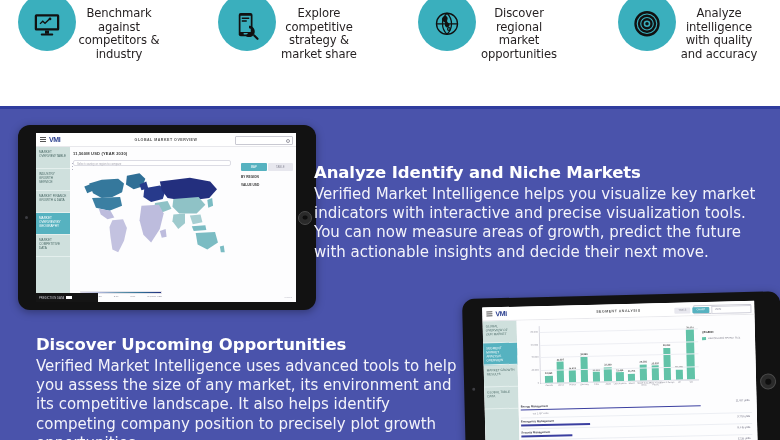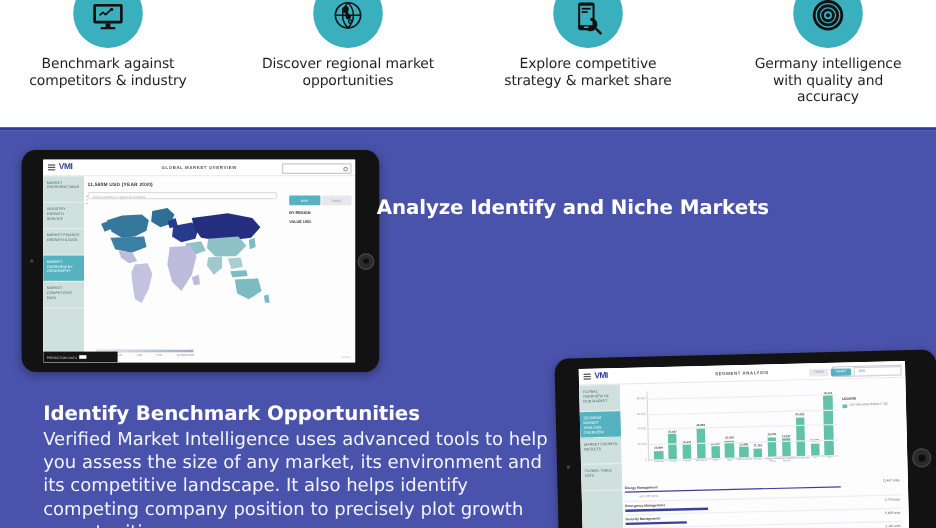--- a/index.html
+++ b/index.html
@@ -11,21 +11,21 @@
   }
 
   
   .feature-band{
     position:absolute; left:0; top:0; width:780px; height:106px;
     background:#ffffff;
     display:flex; align-items:flex-start; justify-content:space-between;
     padding:0 18px;
   }
   .feature-item{
-    width:144px; display:flex; flex-direction:column; align-items:center;
+    width:144px; display:flex; align-items:center;
     padding-top:0;
   }
   .feature-circle{
     width:58px; height:58px; border-radius:50%;
     background:#3aafbd;
     margin-top:-18px;
     display:flex; align-items:center; justify-content:center;
     position:relative; overflow:hidden; flex:none;
   }
   .feature-circle svg{ display:block; margin-top:6px; }
@@ -190,56 +190,56 @@
         <rect x="10.4" y="16.4" width="3.2" height="2.6" fill="#111"></rect>
         <rect x="7" y="18.8" width="10" height="1.5" rx=".7" fill="#111"></rect>
       </svg>
     </div>
     <div class="feature-label">Benchmark against competitors &amp; industry</div>
   </div>
 
   <div class="feature-item">
     <div class="feature-circle">
       <svg width="30" height="30" viewBox="0 0 24 24">
-        <circle cx="12" cy="11" r="8.4" fill="none" stroke="#111" stroke-width="1.1"></circle>
-        <path d="M12 2.6c2.4 2.3 3.6 5.3 3.6 8.4S14.4 17.1 12 19.4C9.6 17.1 8.4 14.1 8.4 11S9.6 4.9 12 2.6z" fill="none" stroke="#111" stroke-width="1"></path>
-        <path d="M3.8 11h16.4" stroke="#111" stroke-width="1"></path>
-        <path d="M11 4.6c1.4.6 1.9 2 1.3 3.2-.5 1.1-.2 2 .8 2.6 1 .6 1.2 1.6.6 2.6-.5.9-1.5 1.2-2.3.7-.9-.5-1.3-1.5-1-2.5.3-1-.2-1.8-1.2-2.1-1.2-.4-1.6-1.6-1-2.8.4-.9 1.4-1.3 2.8-1.7z" fill="#111"></path>
-        <circle cx="13.5" cy="15.2" r="1.1" fill="none" stroke="#111" stroke-width=".9"></circle>
-      </svg>
-    </div>
-    <div class="feature-label">Discover regional market opportunities</div>
-  </div>
-
-  <div class="feature-item">
-    <div class="feature-circle">
-      <svg width="30" height="30" viewBox="0 0 24 24">
         <rect x="5.4" y="2.4" width="11" height="18.6" rx="1.6" fill="#111"></rect>
         <rect x="6.8" y="4.6" width="8.2" height="13" fill="#3aafbd"></rect>
         <rect x="7.8" y="6" width="6" height="1.2" fill="#111"></rect>
         <rect x="7.8" y="8.2" width="4" height="1.2" fill="#111"></rect>
         <rect x="9.2" y="18.4" width="3.4" height="1.1" rx=".5" fill="#3aafbd"></rect>
         <path d="M13.6 12.6c2.6 0 4.6 2 4.6 4.5s-2 4.5-4.6 4.5c-1.1 0-2.1-.4-2.9-1l1.5-1.5c.4.3.9.5 1.4.5 1.4 0 2.5-1.1 2.5-2.5s-1.1-2.5-2.5-2.5z" fill="#111"></path>
         <path d="M17.8 20.4l2.6 2.6" stroke="#111" stroke-width="1.7" stroke-linecap="round"></path>
       </svg>
     </div>
     <div class="feature-label">Explore competitive strategy &amp; market share</div>
   </div>
 
+  <div class="feature-item">
+    <div class="feature-circle">
+      <svg width="30" height="30" viewBox="0 0 24 24">
+        <circle cx="12" cy="11" r="8.4" fill="none" stroke="#111" stroke-width="1.1"></circle>
+        <path d="M12 2.6c2.4 2.3 3.6 5.3 3.6 8.4S14.4 17.1 12 19.4C9.6 17.1 8.4 14.1 8.4 11S9.6 4.9 12 2.6z" fill="none" stroke="#111" stroke-width="1"></path>
+        <path d="M3.8 11h16.4" stroke="#111" stroke-width="1"></path>
+        <path d="M11 4.6c1.4.6 1.9 2 1.3 3.2-.5 1.1-.2 2 .8 2.6 1 .6 1.2 1.6.6 2.6-.5.9-1.5 1.2-2.3.7-.9-.5-1.3-1.5-1-2.5.3-1-.2-1.8-1.2-2.1-1.2-.4-1.6-1.6-1-2.8.4-.9 1.4-1.3 2.8-1.7z" fill="#111"></path>
+        <circle cx="13.5" cy="15.2" r="1.1" fill="none" stroke="#111" stroke-width=".9"></circle>
+      </svg>
+    </div>
+    <div class="feature-label">Discover regional market opportunities</div>
+  </div>
+
 
   <div class="feature-item">
     <div class="feature-circle">
       <svg width="30" height="30" viewBox="0 0 24 24">
         <circle cx="12" cy="11" r="9.2" fill="none" stroke="#111" stroke-width="1.9"></circle>
         <circle cx="12" cy="11" r="6.4" fill="none" stroke="#111" stroke-width="1.9"></circle>
         <circle cx="12" cy="11" r="3.6" fill="none" stroke="#111" stroke-width="1.9"></circle>
         <circle cx="12" cy="11" r="1.4" fill="#111"></circle>
       </svg>
     </div>
-    <div class="feature-label">Germany intelligence with quality and accuracy</div>
+    <div class="feature-label">Analyze intelligence with quality and accuracy</div>
   </div>
 
 </div>
 
 <div class="band-divider"></div>
 
 <div class="purple-section">
 
   <div class="tablet" id="tablet-map">
     <div class="cam"></div>
@@ -349,24 +349,25 @@
           <span>PREDICTION  DATA</span>
           <span class="chip"></span>
         </div>
 
       </div>
     </div>
   </div>
 
   <div class="copy" id="copy-analyze">
     <h3>Analyze Identify and Niche Markets</h3>
+    <p>Verified Market Intelligence helps you visualize key market indicators with interactive and precise visualization tools. You can now measure areas of growth, predict the future with actionable insights and decide their next move.</p>
   </div>
 
   <div class="copy" id="copy-identify">
-    <h3>Identify Benchmark Opportunities</h3>
+    <h3>Discover Upcoming Opportunities</h3>
     <p>Verified Market Intelligence uses advanced tools to help you assess the size of any market, its environment and its competitive landscape. It also helps identify competing company position to precisely plot growth opportunities.</p>
   </div>
 
   <div class="tablet" id="tablet-chart">
     <div class="cam"></div>
     <div class="home-btn">
         <i></i>
       </div>
     <div class="screen">
       <div class="dash">

